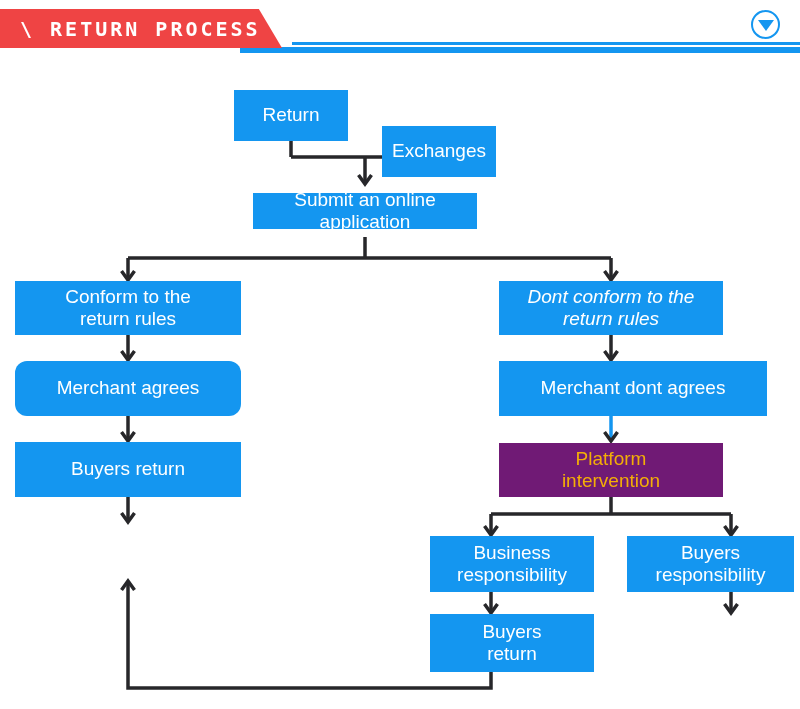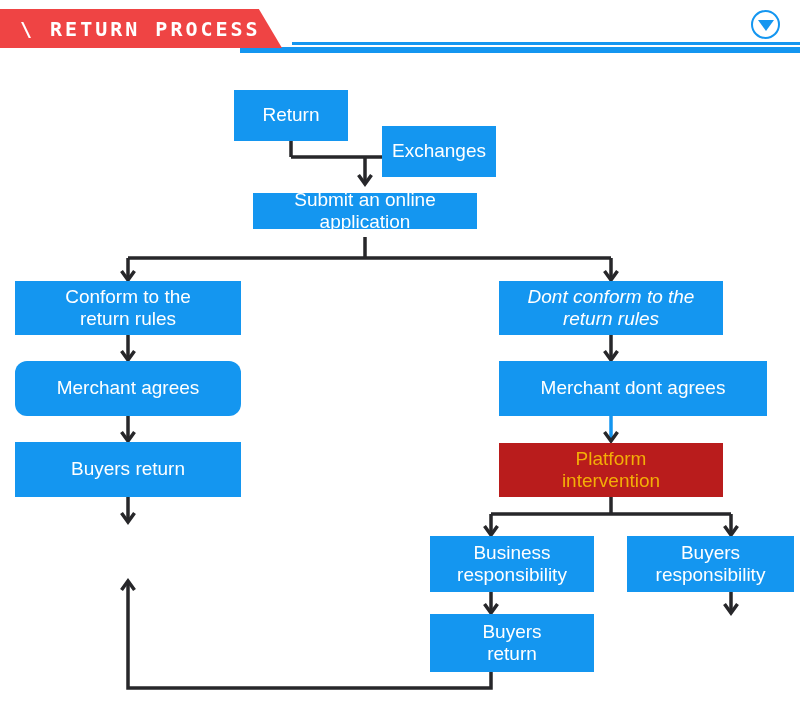--- a/index.html
+++ b/index.html
@@ -36,21 +36,21 @@
   
   .wires{position:absolute;left:0;top:0;pointer-events:none;}
   .wire{stroke:#27272a;stroke-width:3.5;fill:none;}
   .wire.blue{stroke:#1496F0;}
   .ah{stroke:#27272a;stroke-width:3.5;fill:none;stroke-linejoin:miter;}
   .node{
     position:absolute;background:#1496F0;color:#ffffff;
     display:flex;align-items:center;justify-content:center;text-align:center;
     font-size:19px;line-height:1.18;white-space:pre-line;
   }
-  .node.highlight{background:#b91c1c;color:#F3AE07;}
+  .node.highlight{background:#701a75;color:#F3AE07;}
 </style>
 </head>
 <body>
 
 <div class="stage">
 
   <div class="hline thin"></div>
   <div class="hline thick"></div>
   <div class="banner">
     <span>\ RETURN PROCESS</span>

